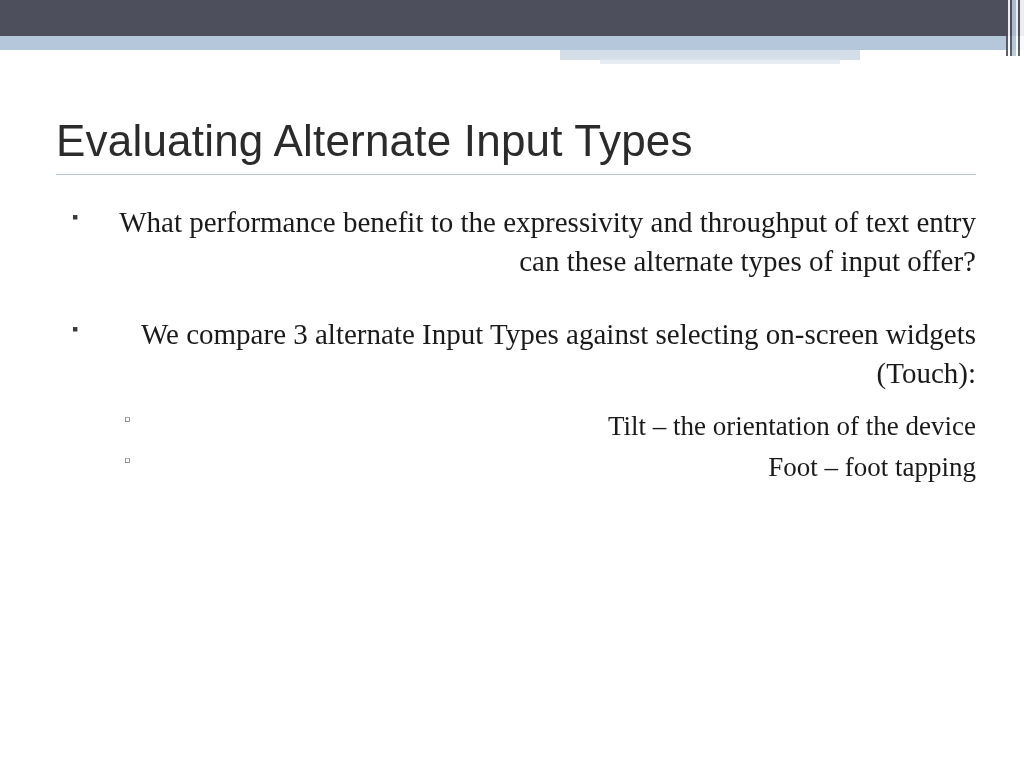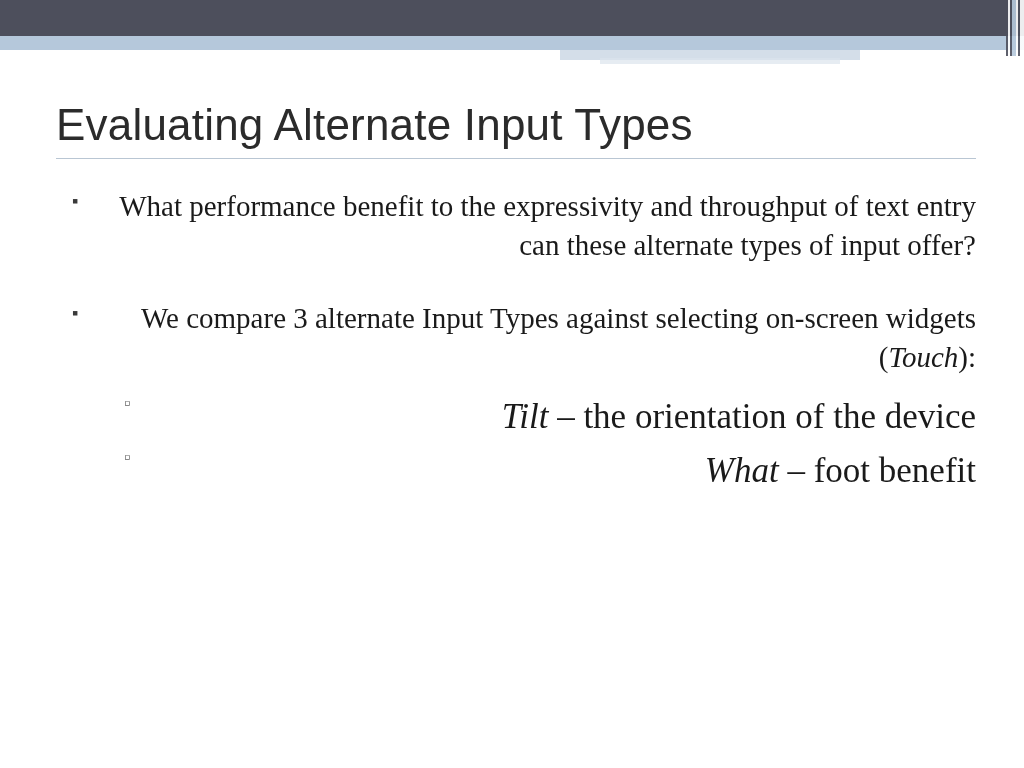--- a/index.html
+++ b/index.html
@@ -52,21 +52,21 @@
       #ffffff 2px 4px,
       #4d4f5c 4px 6px,
       #b5c8db 6px 10px,
       #ffffff 10px 12px,
       #4d4f5c 12px 14px,
       #ffffff 14px 18px);
     opacity: 0.9;
   }
   .content {
     position: absolute;
-    top: 100px;
+    top: 116px;
     left: 56px;
     right: 48px;
   }
   .title {
     font-family: 'Trebuchet MS', 'Lucida Sans', sans-serif;
     font-size: 44px;
     color: #2b2b2b;
     padding-bottom: 8px;
     border-bottom: 1px solid #b9c6d3;
     margin-bottom: 28px;
@@ -92,33 +92,33 @@
     font-size: 18px;
     color: #3a3a3a;
   }
   ul.sub {
     list-style: none;
     margin-top: 12px;
     padding-left: 24px;
   }
   ul.sub > li {
     position: relative;
-    font-size: 35px;
+    font-size: 27px;
     line-height: 1.55;
     padding-left: 24px;
   }
   ul.sub > li::before {
     content: "▫";
     position: absolute;
     left: 0;
     top: 0;
     font-size: 18px;
     color: #666;
   }
-  .it { font-style: italic; }
+  .it { }
 </style>
 </head>
 <body>
 
 <div class="top-bar-dark"></div>
 <div class="top-bar-light"></div>
 <div class="top-accent-1"></div>
 <div class="top-accent-2"></div>
 <div class="right-edge"></div>
 
@@ -129,18 +129,18 @@
     <li>
       <span>What performance benefit to the expressivity and throughput of text entry can these alternate types of input offer?</span>
     </li>
     <li>
       <span>We compare 3 alternate Input Types against selecting on-screen widgets (</span><span class="it">Touch</span><span>):</span>
       <ul class="sub">
         <li>
           <span class="it">Tilt</span><span> – the orientation of the device</span>
         </li>
         <li>
-          <span class="it">What</span><span> – foot benefit</span>
+          <span class="it">Foot</span><span> – foot tapping</span>
         </li>
       </ul>
     </li>
   </ul>
 </div>
 
 </body></html>

